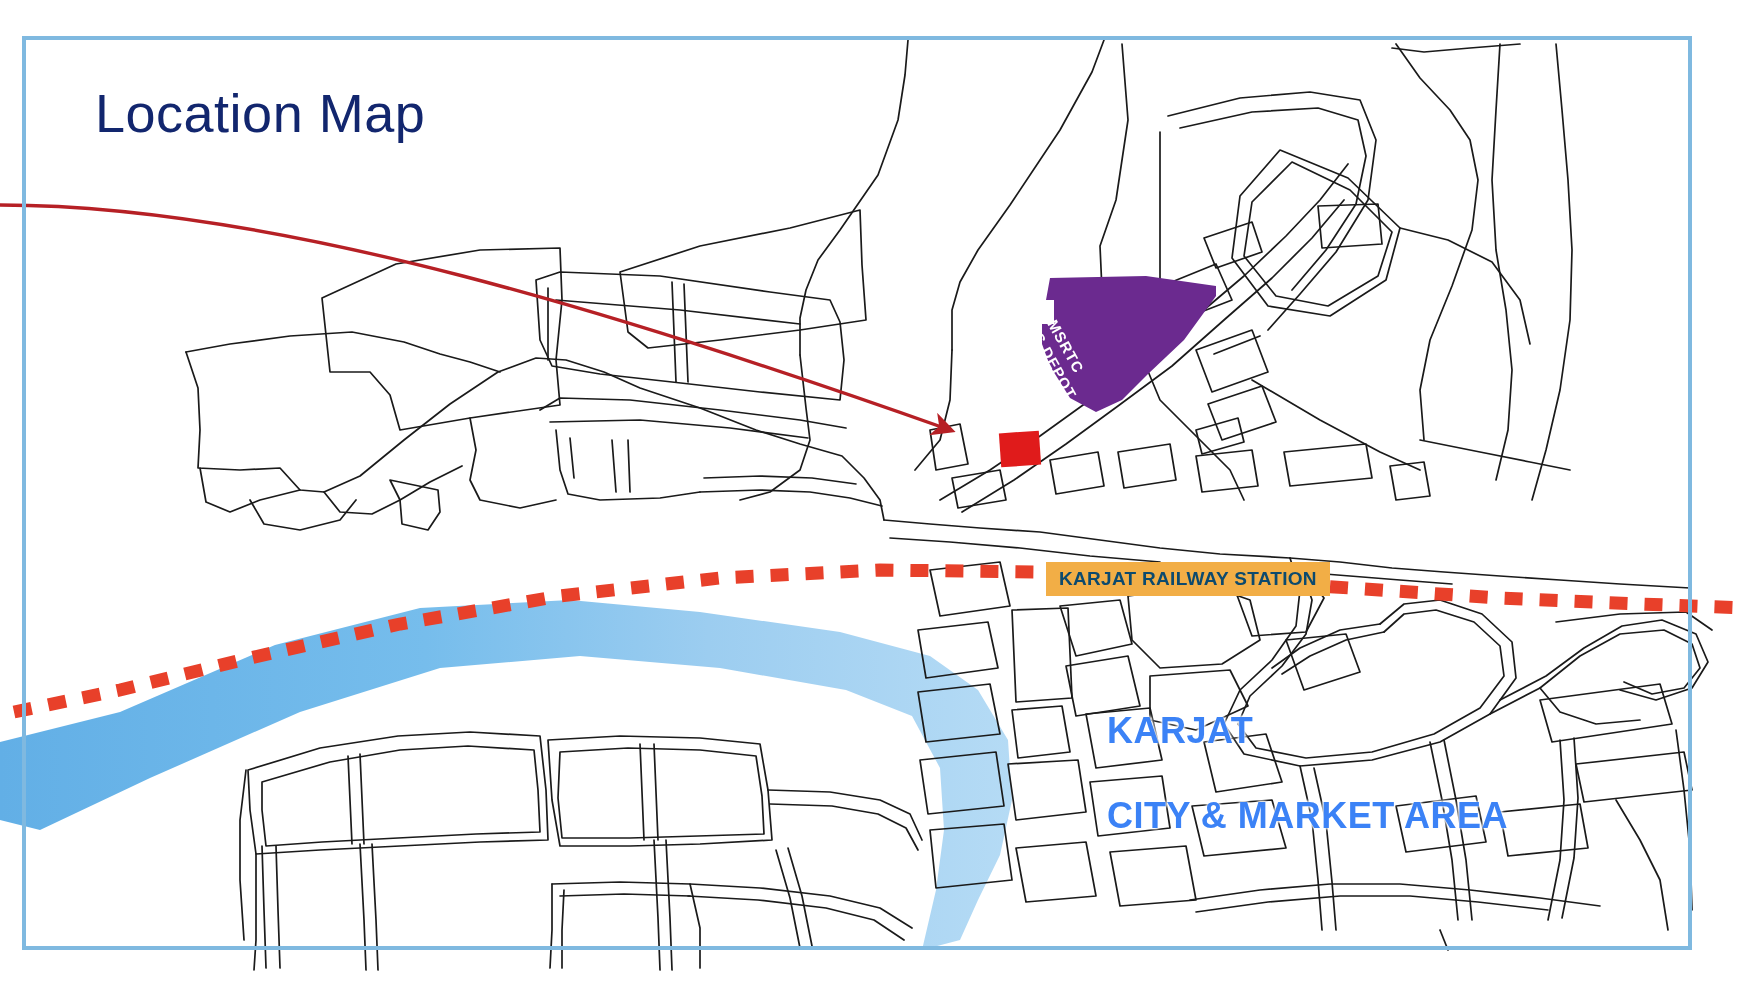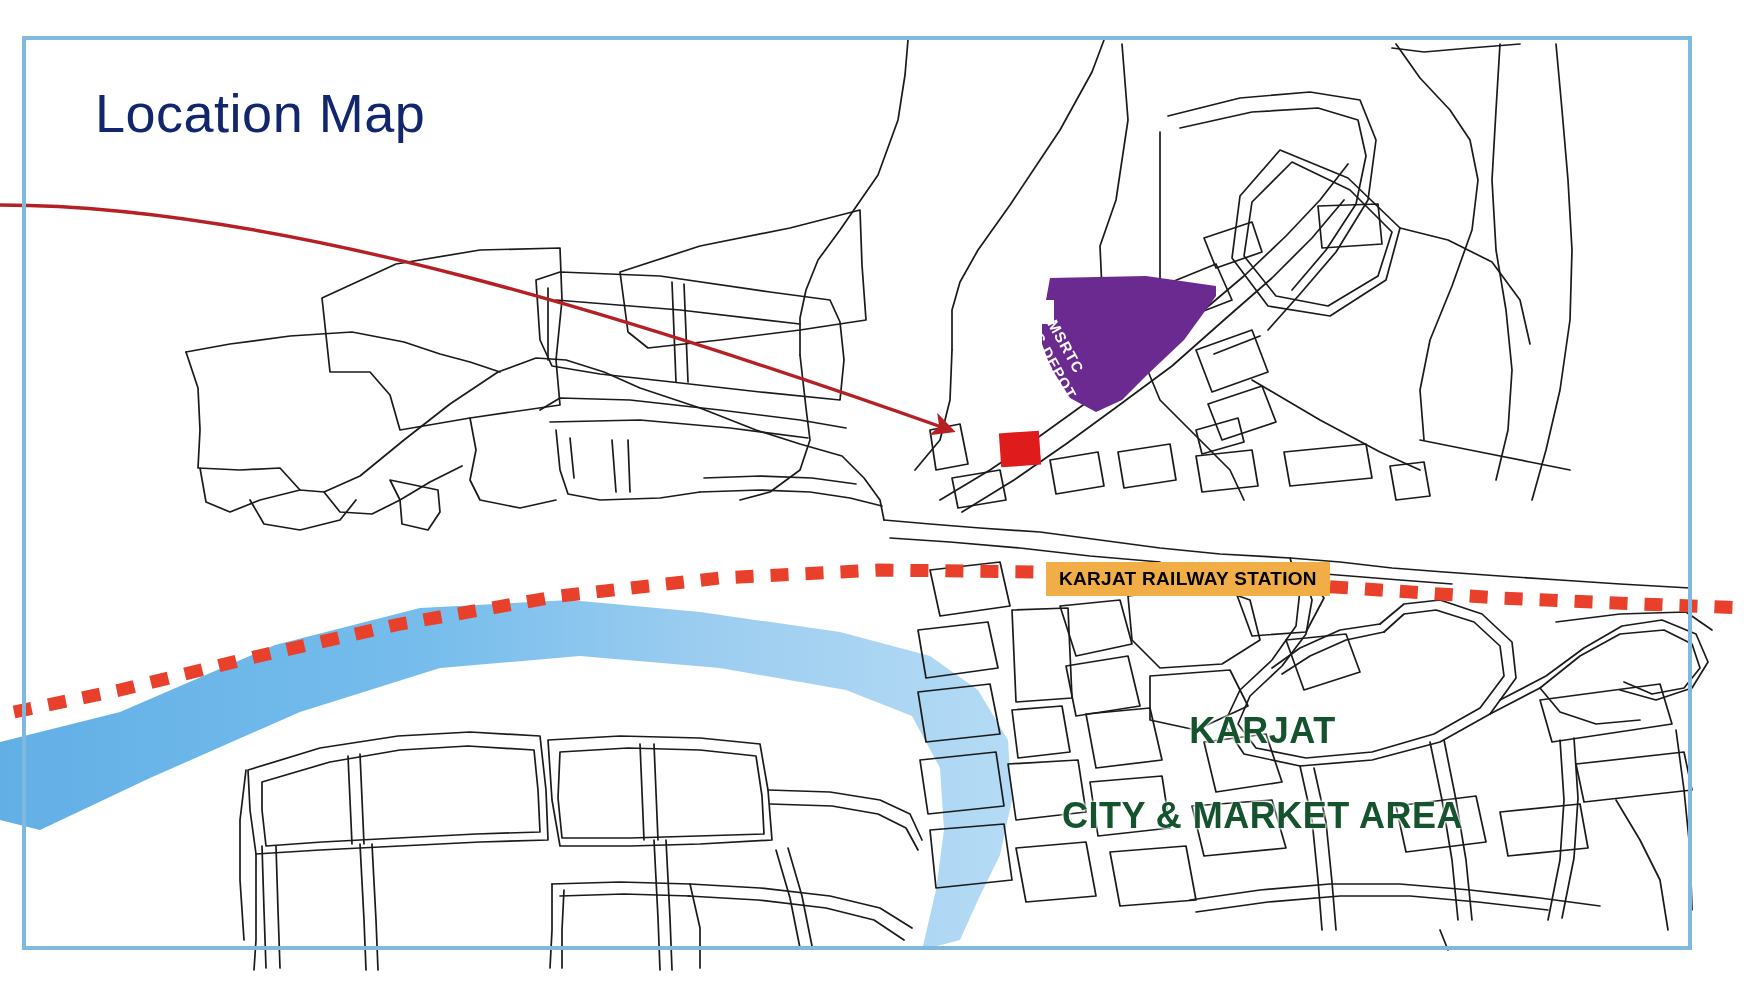--- a/index.html
+++ b/index.html
@@ -41,33 +41,32 @@
   }
   .station-badge {
     position: absolute;
     left: 1046px;
     top: 562px;
     background: #f2ae46;
     padding: 7px 13px 8px 13px;
     font-family: "Liberation Sans", sans-serif;
     font-size: 19px;
     font-weight: bold;
-    color: #000000;
+    color: #0c4a6e;
     letter-spacing: 0.3px;
     white-space: nowrap;
     line-height: 1;
   }
   .city-label {
     position: absolute;
-    left: 1062px;
+    left: 1107px;
     top: 712px;
-    text-align: center;
     font-family: "Liberation Sans", sans-serif;
     font-weight: bold;
-    color: #14532d;
+    color: #3b82f6;
     line-height: 1.04;
     white-space: nowrap;
     letter-spacing: 0.5px;
     text-shadow: 0 0 3px #fff, 0 0 3px #fff, 0 0 5px #fff;
   }
   .city-label .line1 { font-size: 36px; display: block; }
   .city-label .line2 { font-size: 36px; display: block; margin-top: 48px; }
   .depot-label {
     position: absolute;
     left: 1050px;

